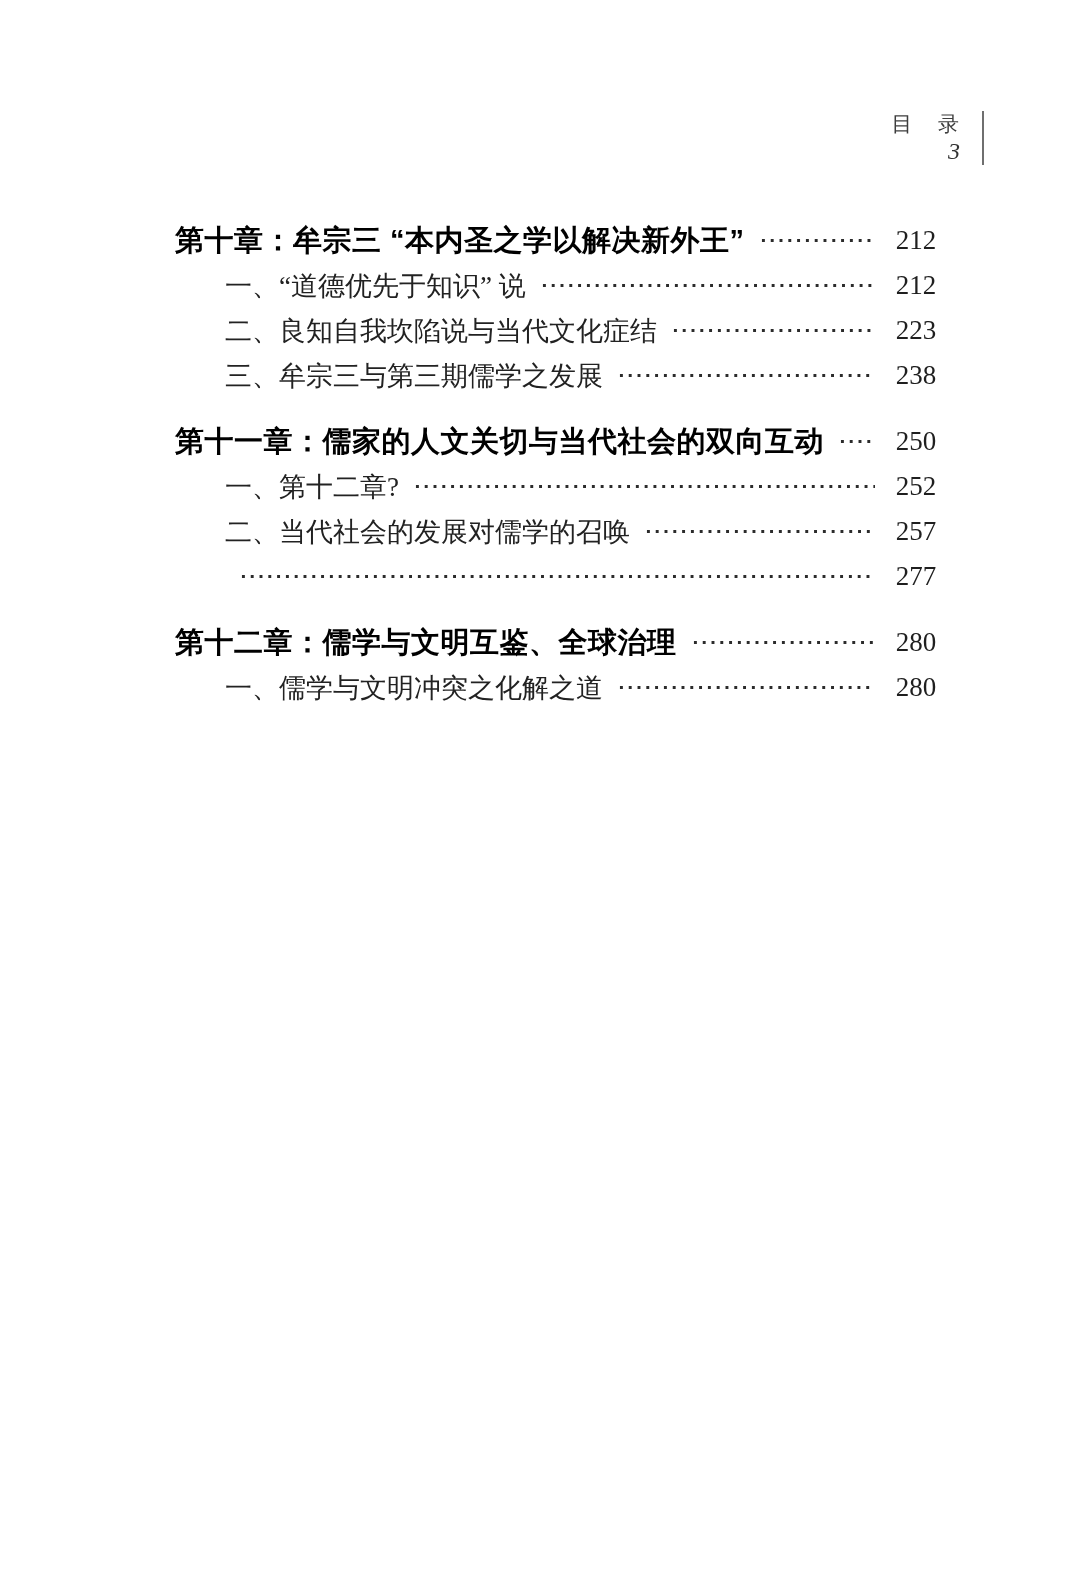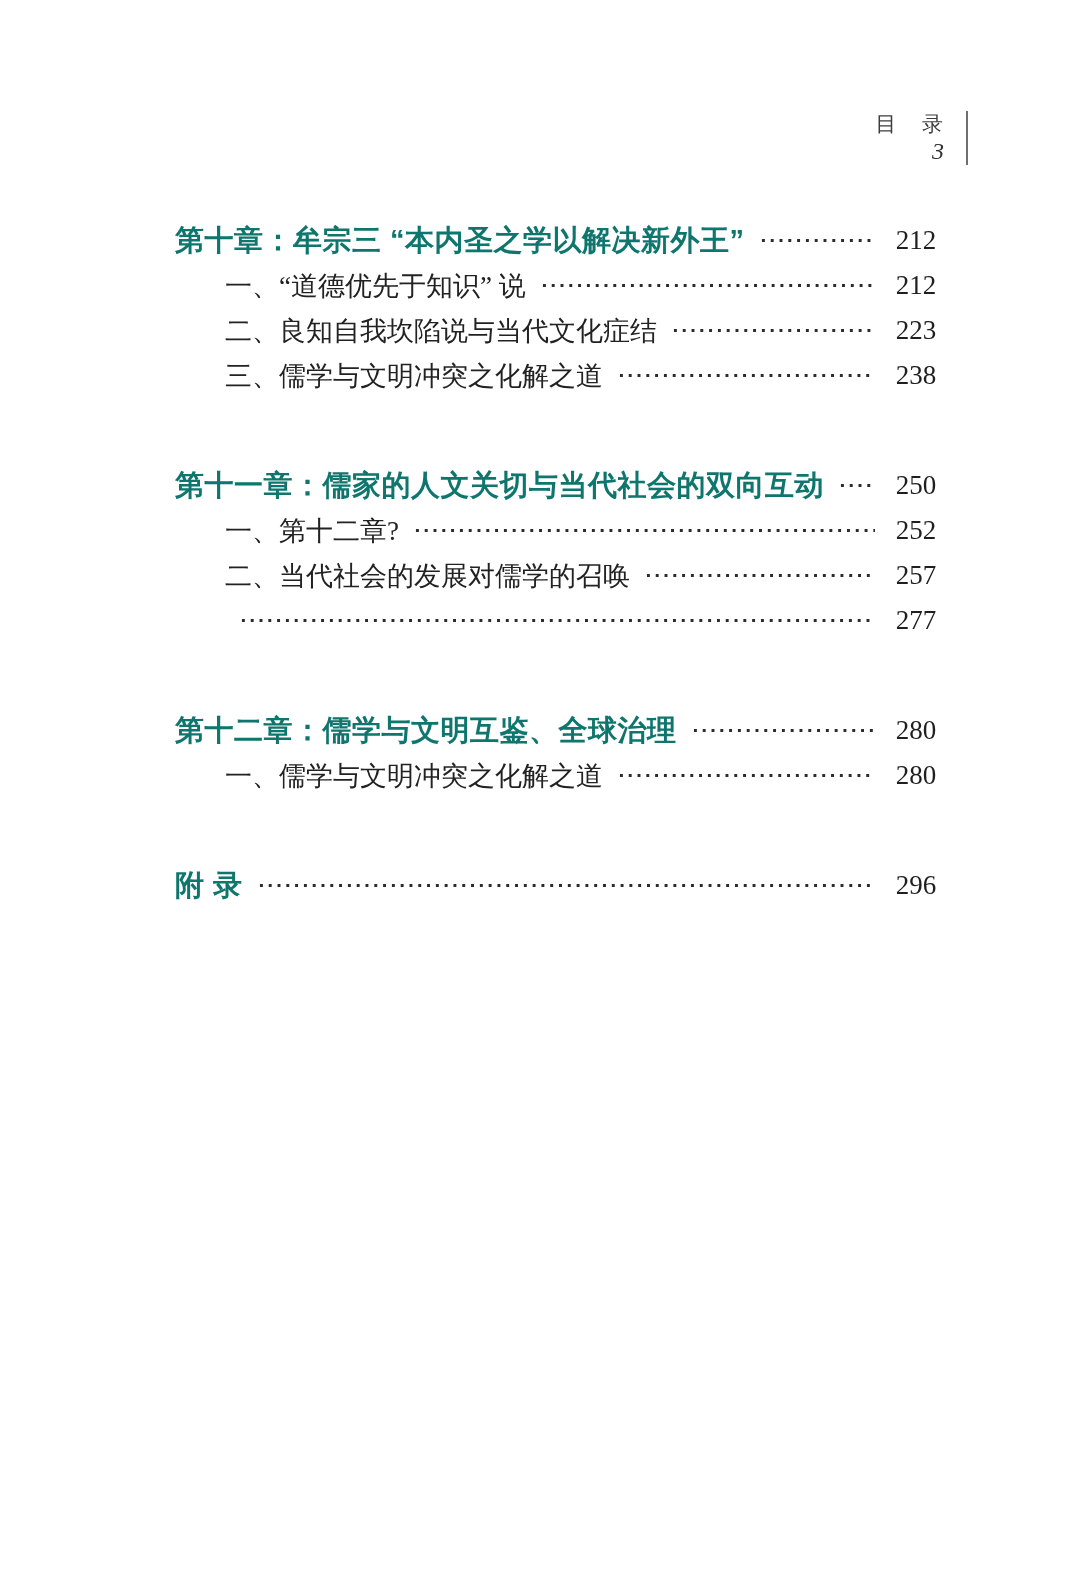--- a/index.html
+++ b/index.html
@@ -9,21 +9,21 @@
     position: relative;
     font-family: "Liberation Serif", serif;
     color: #222222;
     overflow: hidden;
   }
 
   
   .page-header {
     position: absolute;
     top: 111px;
-    right: 112px;
+    right: 96px;
     display: flex;
     align-items: stretch;
   }
   .header-text {
     display: flex;
     flex-direction: column;
     align-items: flex-end;
   }
   .header-title {
     font-family: "Liberation Serif", serif;
@@ -48,34 +48,34 @@
     margin-left: 18px;
   }
 
   
   .toc {
     position: absolute;
     left: 175px;
     top: 218px;
     width: 770px;
   }
-  .toc-section { margin-top: 65px; }
+  .toc-section { margin-top: 21px; }
   .toc-section:first-child { margin-top: 0; }
 
   .row {
     display: flex;
     align-items: center;
     height: 45px;
     white-space: nowrap;
   }
   .chapter .label {
     font-family: "Liberation Sans", sans-serif;
     font-weight: 700;
     font-size: 29px;
-    color: #0f766e;
+    color: #000000;
     letter-spacing: 0.5px;
   }
   .item { padding-left: 50px; }
   .item .label {
     font-family: "Liberation Serif", serif;
     font-weight: 400;
     font-size: 27px;
     color: #222222;
   }
 
@@ -123,21 +123,21 @@
       <span class="label">一、“道德优先于知识” 说</span>
       <span class="leader"></span>
       <span class="pagenum">212</span>
     </div>
     <div class="row item">
       <span class="label">二、良知自我坎陷说与当代文化症结</span>
       <span class="leader"></span>
       <span class="pagenum">223</span>
     </div>
     <div class="row item">
-      <span class="label">三、儒学与文明冲突之化解之道</span>
+      <span class="label">三、牟宗三与第三期儒学之发展</span>
       <span class="leader"></span>
       <span class="pagenum">238</span>
     </div>
   </div>
 
   <div class="toc-section">
     <div class="row chapter">
       <span class="label">第十一章：儒家的人文关切与当代社会的双向互动</span>
       <span class="leader"></span>
       <span class="pagenum">250</span>
@@ -164,21 +164,14 @@
       <span class="leader"></span>
       <span class="pagenum">280</span>
     </div>
     <div class="row item">
       <span class="label">一、儒学与文明冲突之化解之道</span>
       <span class="leader"></span>
       <span class="pagenum">280</span>
     </div>
   </div>
 
-  <div class="toc-section">
-    <div class="row chapter">
-      <span class="label">附  录</span>
-      <span class="leader"></span>
-      <span class="pagenum">296</span>
-    </div>
-  </div>
 
 </div>
 
 </body></html>

